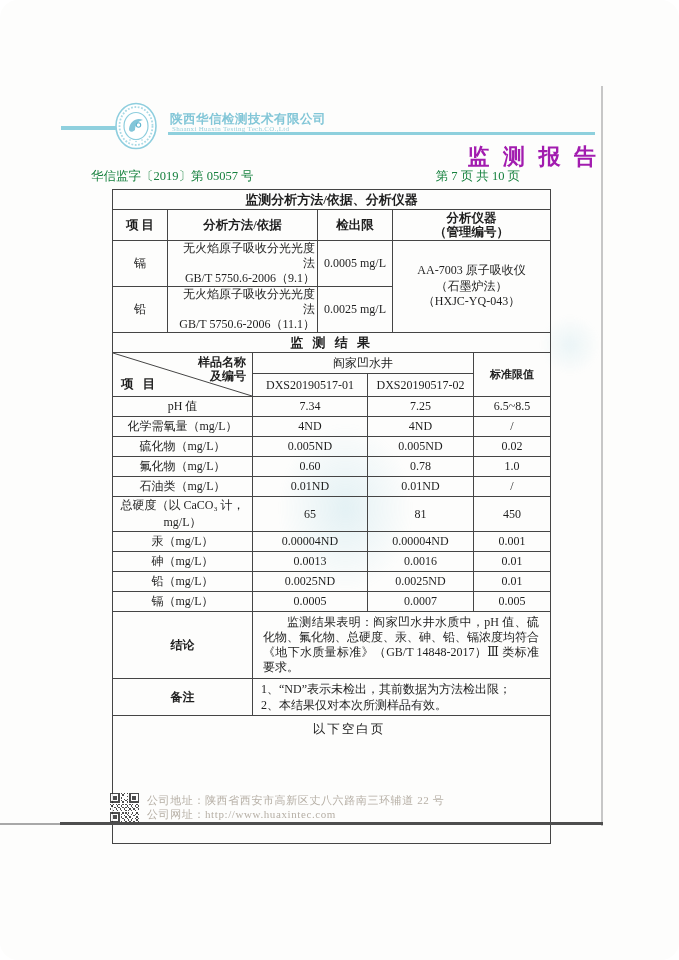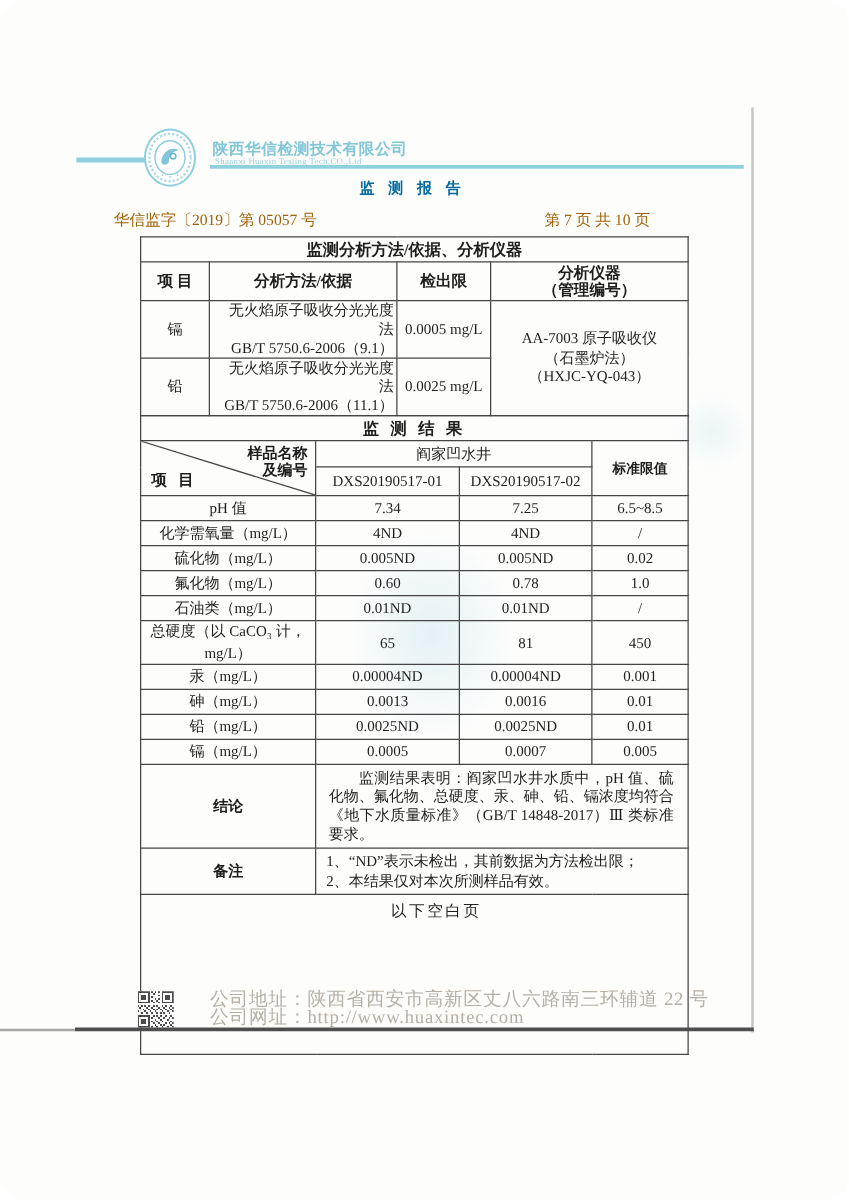--- a/index.html
+++ b/index.html
@@ -19,24 +19,24 @@
     background: radial-gradient(ellipse at center, rgba(128,196,216,.20), rgba(128,196,216,0) 70%); filter: blur(2px); }
   .smudge-b { position: absolute; left: 540px; top: 315px; width: 60px; height: 60px;
     background: radial-gradient(ellipse at center, rgba(128,196,216,.14), rgba(128,196,216,0) 70%); filter: blur(2px); }
   
   .rule-left { position: absolute; left: 61px; top: 126px; width: 55px; height: 4px; background: #8fd0de; }
   .logo { position: absolute; left: 115px; top: 102px; width: 42px; height: 48px; }
   .company-cn { position: absolute; left: 170px; top: 111px; font-size: 12.5px; font-weight: bold;
     letter-spacing: .5px; color: #82c6d7; }
   .company-en { position: absolute; left: 172px; top: 125px; font-size: 7px; color: #99d0dc; letter-spacing: .3px; }
   .rule-under { position: absolute; left: 168px; top: 132px; width: 427px; height: 3px; background: #8ed0dd; }
-  .report-title { position: absolute; left: 60px; top: 142px; width: 540px; text-align: center;
-    font-size: 12px; font-weight: bold; letter-spacing: 4px; color: #0369a1; }
+  .report-title { position: absolute; left: 60px; top: 142px; width: 540px; text-align: right;
+    font-size: 22px; font-weight: bold; letter-spacing: 4px; color: #a21caf; }
   .meta { position: absolute; left: 91px; top: 168px; width: 429px; display: flex;
-    justify-content: space-between; font-size: 12.5px; color: #a16207; }
+    justify-content: space-between; font-size: 12.5px; color: #15803d; }
   
   .tables { position: absolute; left: 112px; top: 189px; width: 438px; }
   table { border-collapse: collapse; table-layout: fixed; width: 438px; }
   .t2 { margin-top: -1px; }
   td, th { border: 1px solid #454545; text-align: center; vertical-align: middle;
     font-size: 12px; font-weight: normal; padding: 0 2px; color: #1e1e1e; }
   .bold { font-weight: bold; margin-left: 44px; }
   .ttl { font-weight: bold; font-size: 13px; height: 20px; margin-top: 40px; }
   .t2 .ttl { letter-spacing: 3px; }
   .t1-head { height: 31px; }
@@ -54,22 +54,22 @@
   .std-head { font-weight: bold; font-size: 11px; }
   .r-data { height: 20px; }
   .r-concl { height: 44px; }
   .concl-text { text-align: justify; text-indent: 2em; font-size: 12px; line-height: 15px; padding: 3px 9px 3px 8px; }
   .r-remark { height: 33px; }
   .remark-cell { text-align: left; font-size: 12px; line-height: 16px; padding: 2px 8px; }
   .r-blank { height: 128px; }
   .r-blank td { vertical-align: top; padding-top: 5px; font-size: 12.5px; letter-spacing: 2px; padding-left: 37px; }
   
   .qr { position: absolute; left: 110px; top: 793px; width: 29px; height: 29px; opacity: .85; }
-  .footer-text { position: absolute; left: 147px; top: 794px; font-size: 15px; line-height: 13.5px;
-    color: #b6afa5; letter-spacing: .6px; margin-left: 21px; }
+  .footer-text { position: absolute; left: 147px; top: 794px; font-size: 11px; line-height: 13.5px;
+    color: #b6afa5; letter-spacing: .6px; }
 </style>
 </head>
 <body>
 
 <div class="page">
 
   <div class="edge-right"></div>
   <div class="smudge-a"></div>
   <div class="smudge-b"></div>
 

